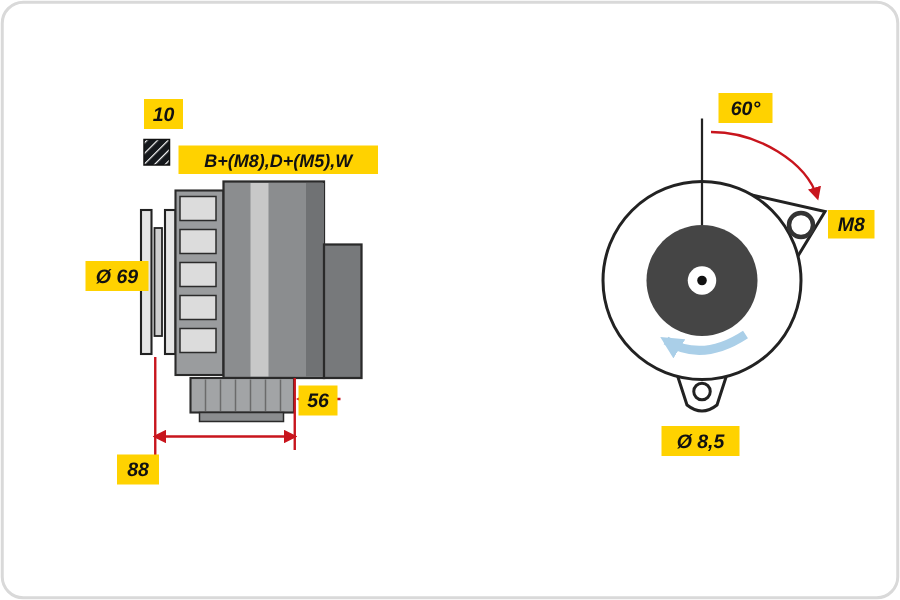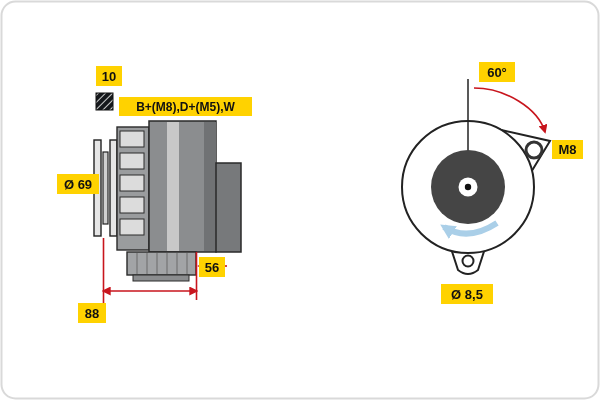--- a/index.html
+++ b/index.html
@@ -2,20 +2,21 @@
 <html><head>
 <meta charset="utf-8">
 <style>
   html,body{margin:0;padding:0;background:#ffffff;}
   .canvas{
     position:relative;
     width:600px;height:400px;
     background:#ffffff;
     font-family:"Liberation Sans", sans-serif;
     overflow:hidden;
+    font-style:italic;
   }
   svg{display:block;}
   .lbl{
     font-family:"Liberation Sans", sans-serif;
     font-weight:bold;
     font-size:13px;
     fill:#111111;
     text-anchor:middle;
   }
   .lbl-sm{font-size:12px;}

